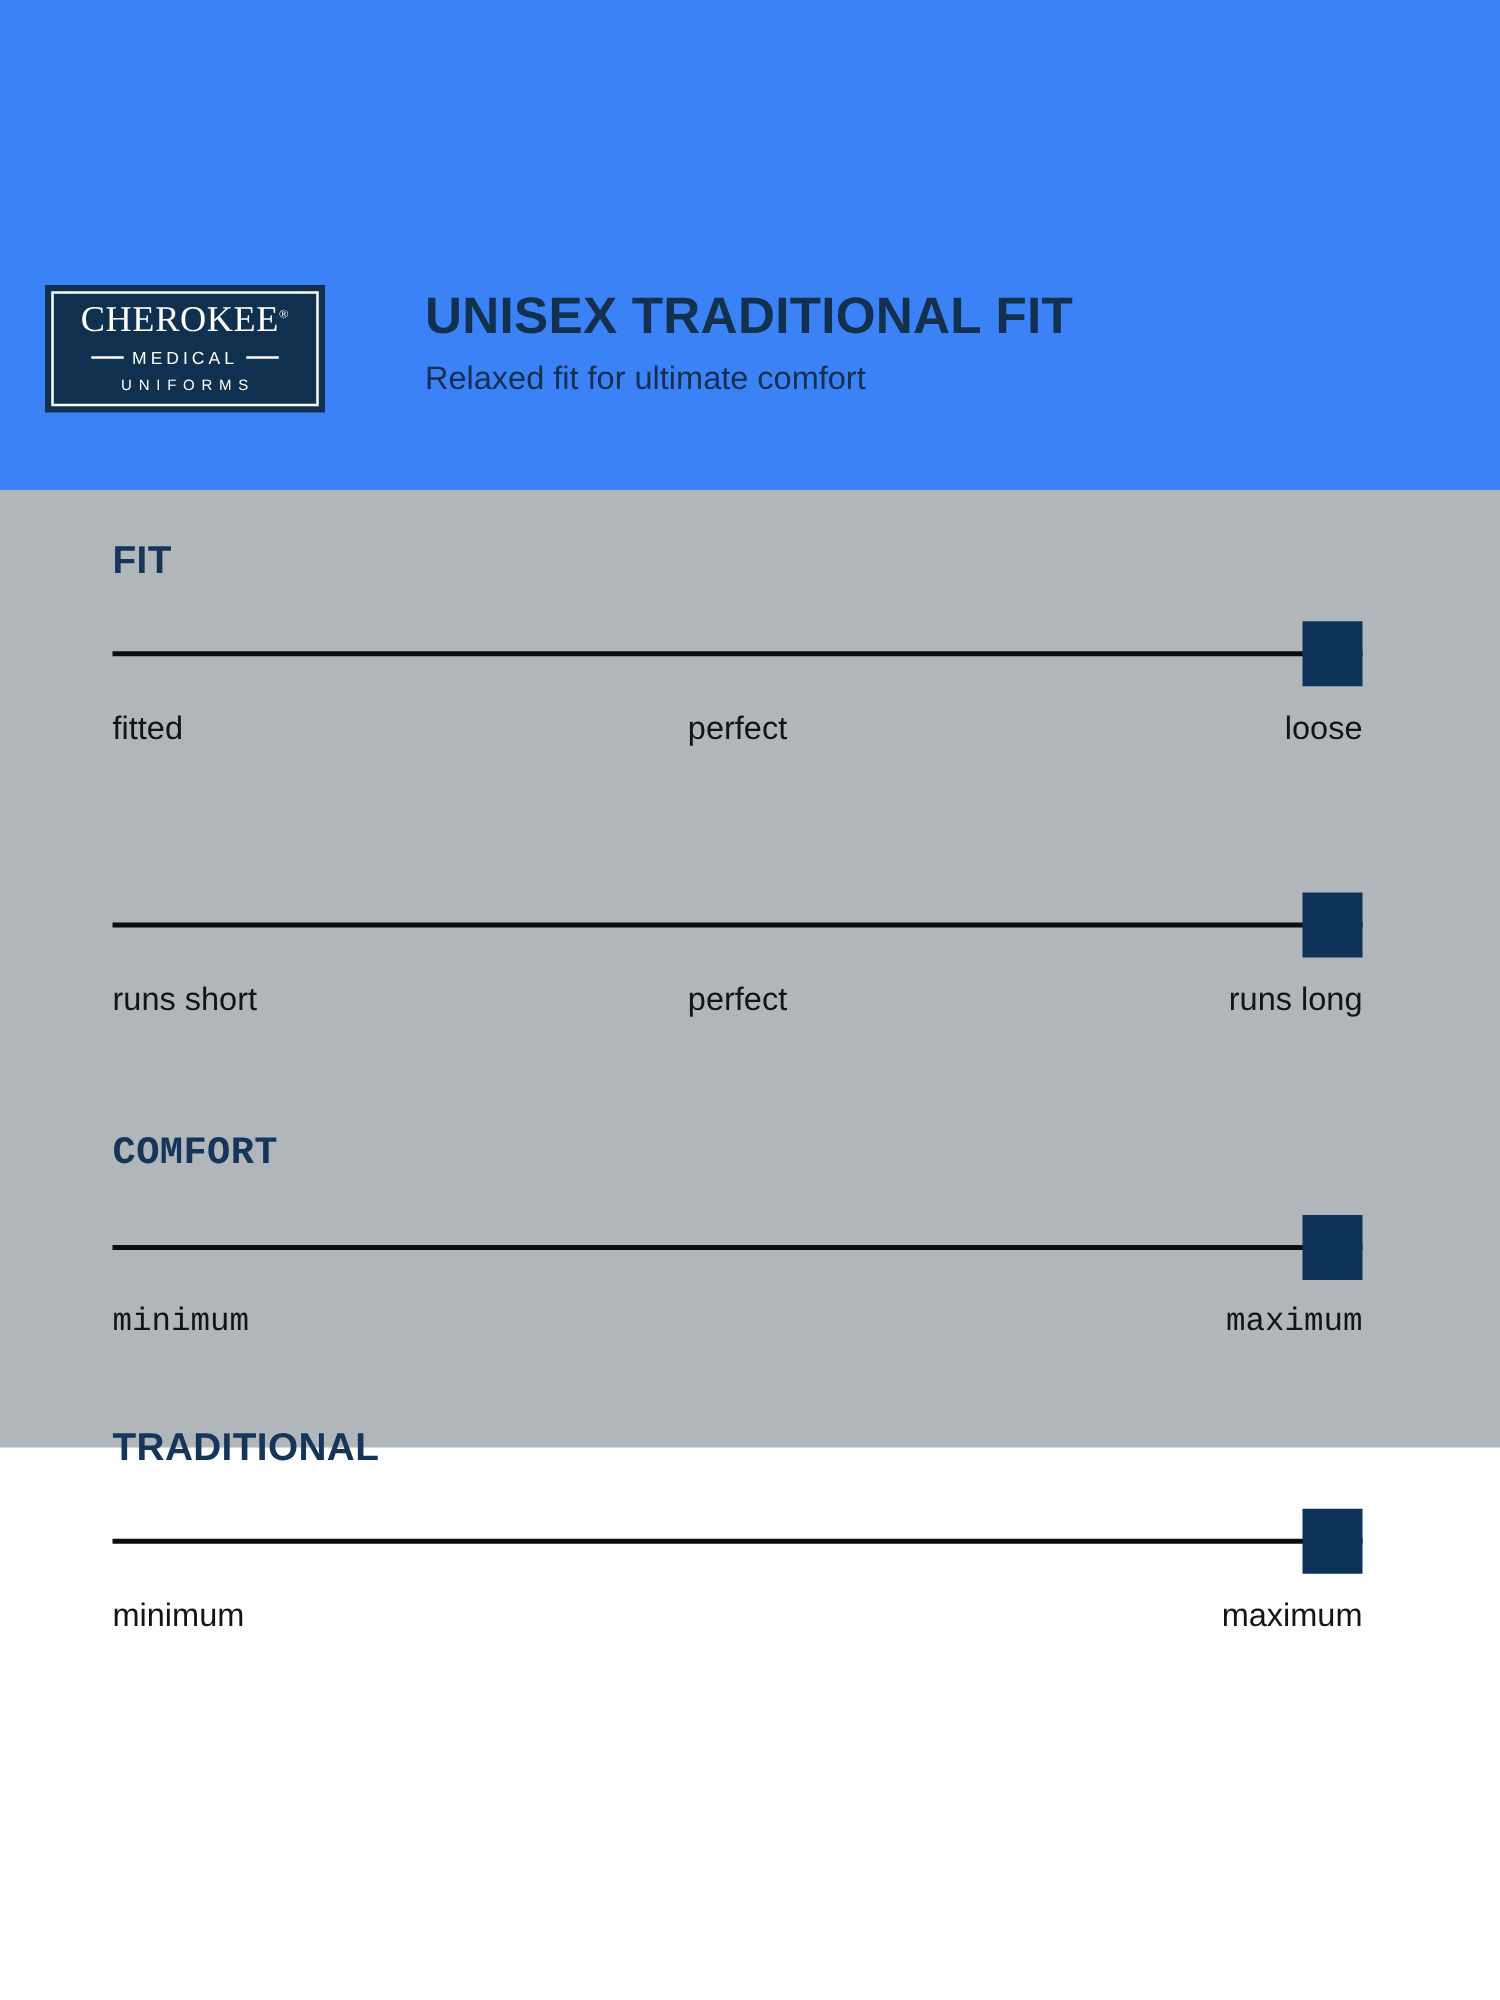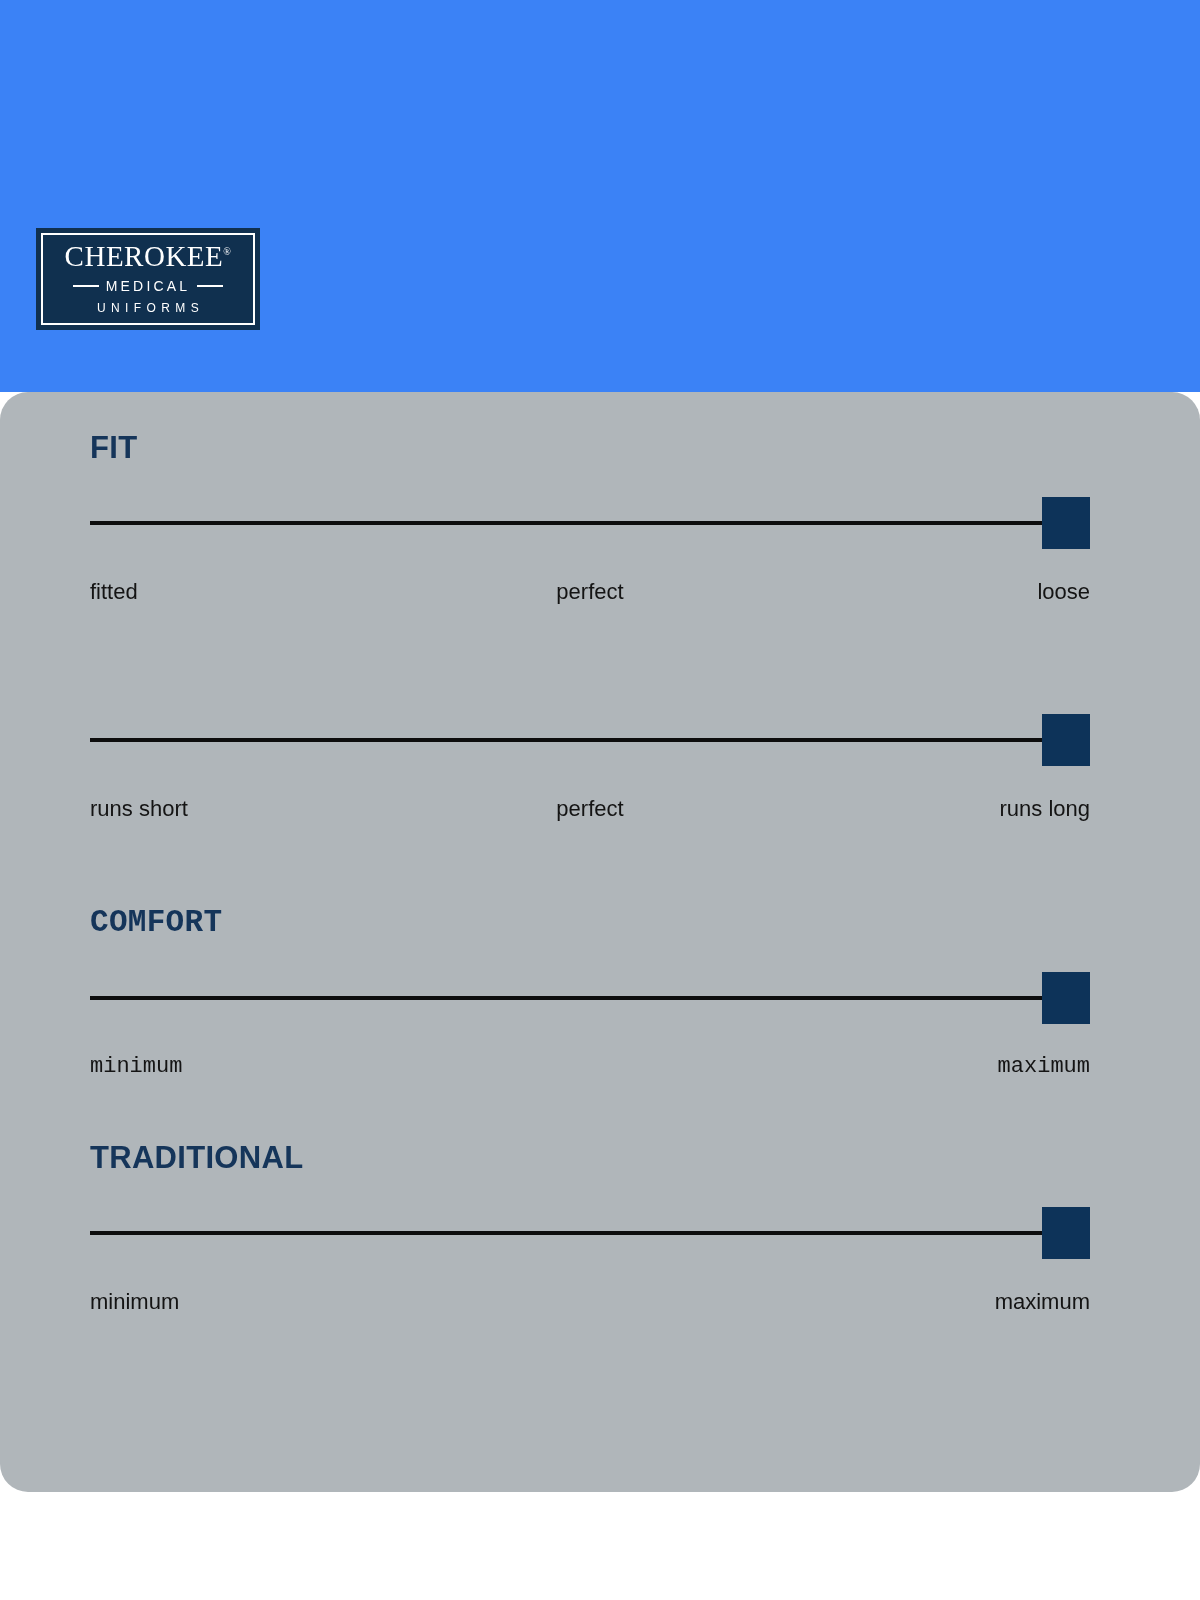--- a/index.html
+++ b/index.html
@@ -122,23 +122,22 @@
     margin: 11px 0 0 0;
     white-space: nowrap;
   }
 
   
   .panel {
     position: absolute;
     left: 0;
     top: 392px;
     width: 1200px;
-    height: 1100px;
+    height: 766px;
     background: #b0b6ba;
-    border-radius: 28px;
   }
 
   .scales {
     position: absolute;
     left: 90px;
     top: 0;
     width: 1000px;
   }
 
   .scale {
@@ -173,23 +172,23 @@
     height: 52px;
     background: #0d3359;
   }
 
   .scale-labels {
     position: relative;
     height: 34px;
   }
   .scale-label {
     position: absolute;
-    top: 16px;
+    top: 4px;
     color: #141414;
-    font-size: 22px;
+    font-size: 26px;
     line-height: 1;
     white-space: nowrap;
   }
   .label-start { left: 0; }
   .label-mid   { left: 0; width: 1000px; text-align: center; }
   .label-end   { right: 0; text-align: center; }
 </style>
 </head>
 <body>
 
@@ -201,20 +200,24 @@
         <div class="logo-word"><span>CHEROKEE</span><span class="reg">®</span></div>
         <div class="logo-medical-row">
           <span class="logo-rule"></span>
           <span class="logo-medical">MEDICAL</span>
           <span class="logo-rule"></span>
         </div>
         <div class="logo-uniforms">UNIFORMS</div>
       </div>
     </div>
 
+    <div class="titles">
+      <h1 class="page-title">UNISEX TRADITIONAL FIT</h1>
+      <p class="page-subtitle">Relaxed fit for ultimate comfort</p>
+    </div>
 
   </div>
 </div>
 
 <div class="panel">
   <div class="scales" id="scales-list">
       <div class="scale" style="position: absolute; left: 0px; top: 40px; width: 1000px;">
         <div class="scale-heading">FIT</div>
         <div class="track-wrap" style="margin-top: 34px;">
           <div class="track"></div>

